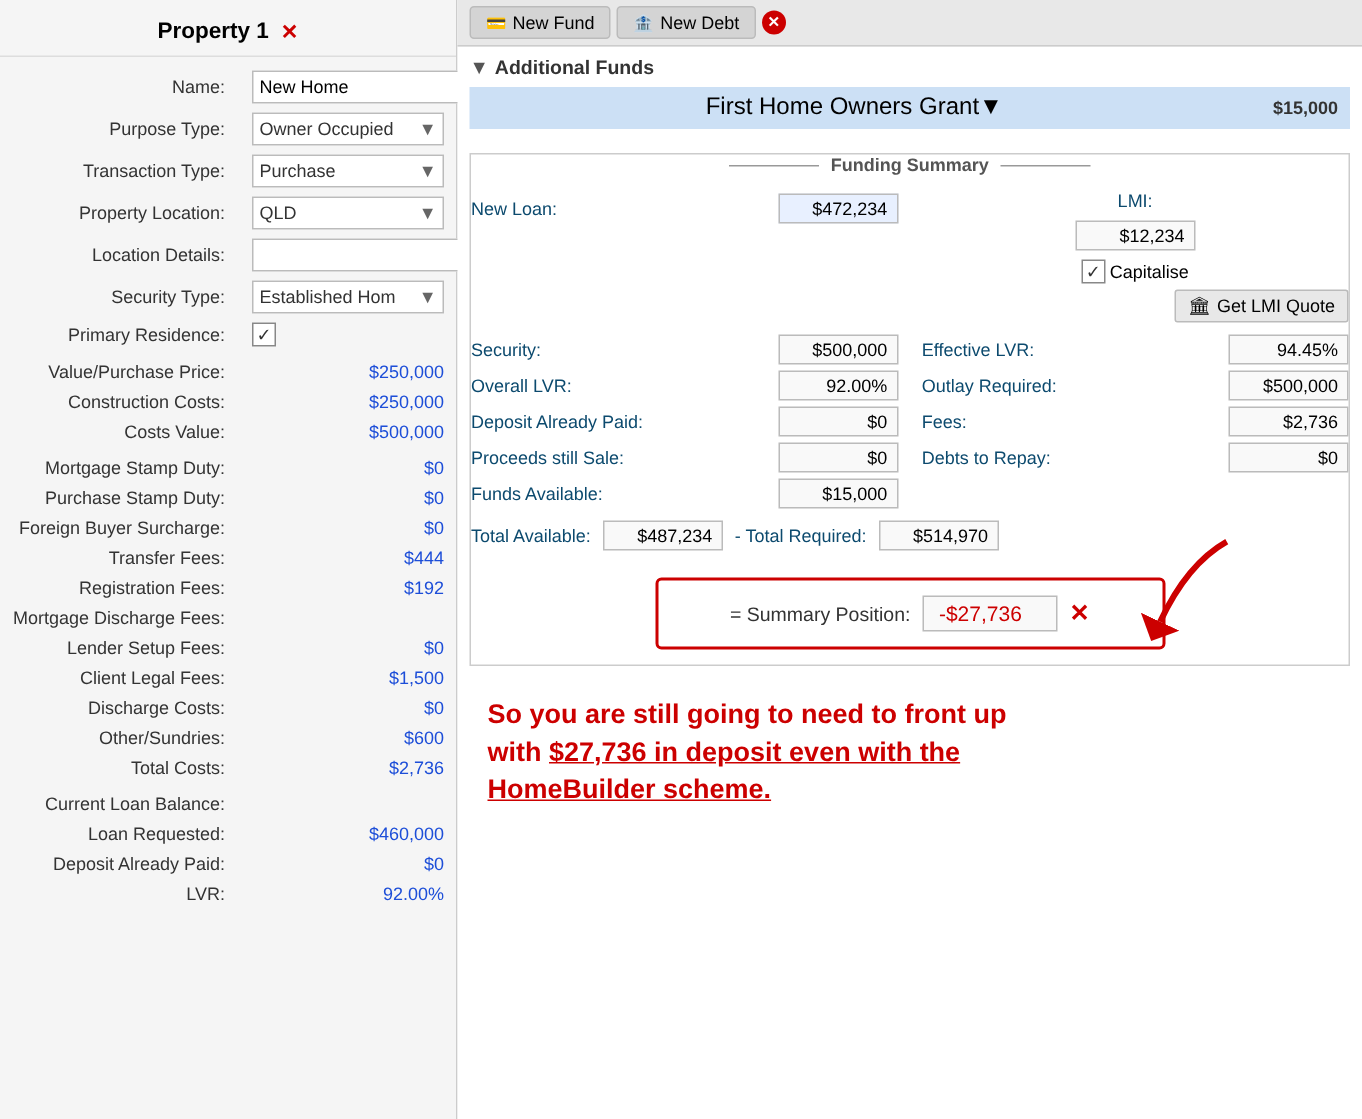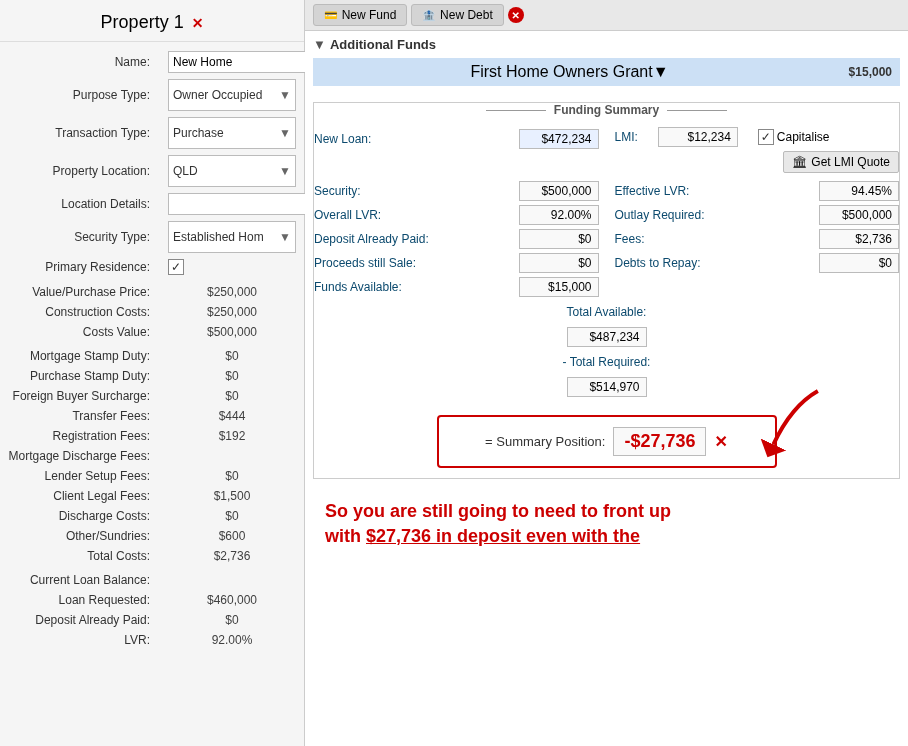--- a/index.html
+++ b/index.html
@@ -15,22 +15,22 @@
     .property-header {
       display: flex;
       align-items: center;
       justify-content: center;
       gap: 8px;
       padding: 4px 8px 8px;
       border-bottom: 1px solid #ddd;
       margin-bottom: 6px;
     }
     .property-title {
-      font-weight: normal;
-      font-size: 18px;
+      font-weight: bold;
+      font-size: 15px;
     }
     .close-x {
       color: #cc0000;
       font-size: 14px;
       cursor: pointer;
       font-weight: bold;
     }
     .form-row {
       display: flex;
       align-items: center;
@@ -39,38 +39,38 @@
     }
     .form-label {
       text-align: right;
       width: 148px;
       padding-right: 6px;
       color: #333;
       flex-shrink: 0;
     }
     .form-value {
       flex: 1;
-      text-align: center;
-      color: #404040;
+      text-align: right;
+      color: #1d4ed8;
     }
     .form-input {
       flex: 1;
       border: 1px solid #bbb;
       background: white;
       padding: 2px 4px;
       font-size: 12px;
       height: 22px;
     }
     .form-select {
       flex: 1;
       border: 1px solid #bbb;
       background: white;
       padding: 2px 4px;
       font-size: 12px;
-      height: 32px;
+      height: 22px;
       display: flex;
       align-items: center;
       justify-content: space-between;
       cursor: pointer;
     }
     .form-select span { color: #333; }
     .form-select .arrow { color: #666; }
     .checkbox-input {
       width: 16px;
       height: 16px;
@@ -212,22 +212,23 @@
       min-width: 80px;
       text-align: right;
       font-size: 12px;
     }
     .fs-value.blue-bg {
       background: #e8f0ff;
     }
     .lmi-row {
       display: flex;
       align-items: center;
-      gap: 20px;
-      justify-content: flex-start;
+      gap: 6px;
+      justify-content: flex-end;
+      flex-direction: column;
     }
     .capitalise-check {
       display: flex;
       align-items: center;
       gap: 3px;
       font-size: 12px;
     }
     .get-lmi-btn {
       display: flex;
       align-items: center;
@@ -251,23 +252,23 @@
       width: 340px;
     }
     .sp-label {
       font-size: 13px;
       color: #333;
     }
     .sp-value {
       border: 1px solid #bbb;
       background: #f9f9f9;
       padding: 3px 10px;
-      font-size: 18px;
+      font-size: 14px;
       color: #cc0000;
-      font-weight: bold;
+      font-weight: normal;
       min-width: 90px;
     }
     .sp-x {
       color: #cc0000;
       font-size: 16px;
       font-weight: bold;
       cursor: pointer;
     }
     .annotation-text {
       color: #cc0000;
@@ -528,21 +529,21 @@
           <span class="fs-label">Fees:</span>
           <span class="fs-value">$2,736</span>
         </div>
         <div class="fs-row">
           <span class="fs-label">Debts to Repay:</span>
           <span class="fs-value">$0</span>
         </div>
       </div>
     </div>
 
-    <div style="display:flex; align-items:center; gap:8px; margin-bottom:8px; flex-wrap:wrap;flex-direction:column;">
+    <div style="display:flex; align-items:center; gap:8px; margin-bottom:8px; flex-wrap:wrap;">
       <span class="fs-label">Total Available:</span>
       <span class="fs-value">$487,234</span>
       <span class="fs-label">- Total Required:</span>
       <span class="fs-value">$514,970</span>
     </div>
 
     <div style="position:relative; display:flex; justify-content:center;">
       <div style="position:relative;">
 
         <div style="position:absolute; top:-10px; right:-60px; transform:rotate(-20deg);">
@@ -560,14 +561,15 @@
           <span class="sp-value">-$27,736</span>
           <span class="sp-x">✕</span>
         </div>
       </div>
     </div>
   </div>
 
   <div class="annotation-text">
     <div>So you are still going to need to front up</div>
     <div>with <span style="text-decoration:underline;">$27,736 in deposit even with the</span></div>
+    <div><span style="text-decoration:underline;">HomeBuilder scheme.</span></div>
   </div>
 </div>
 
 </body></html>

